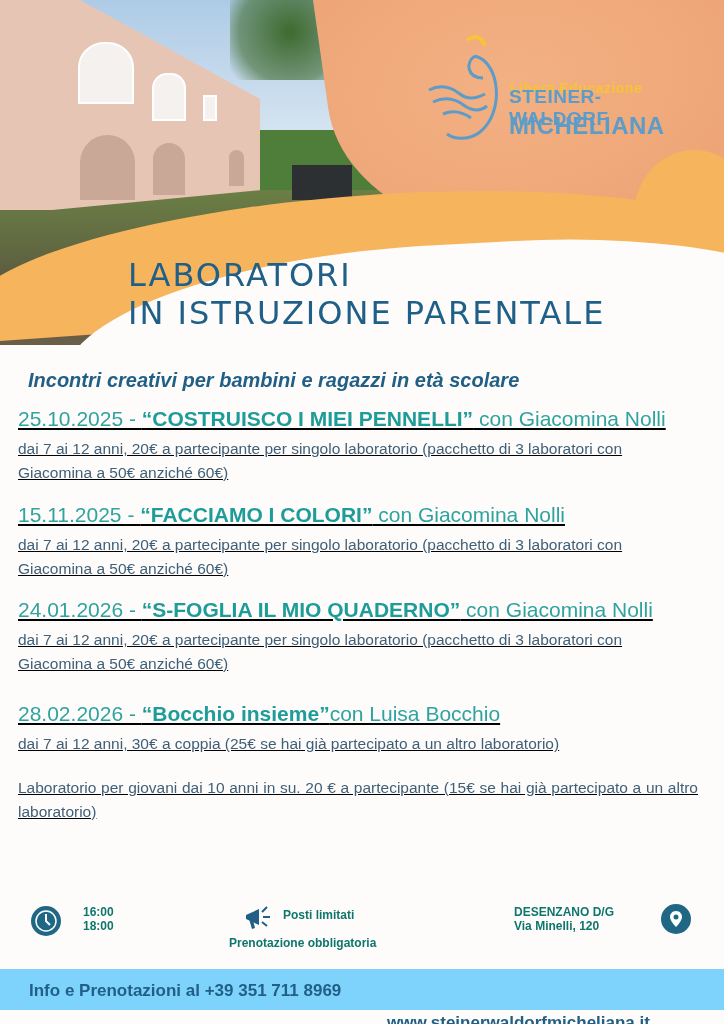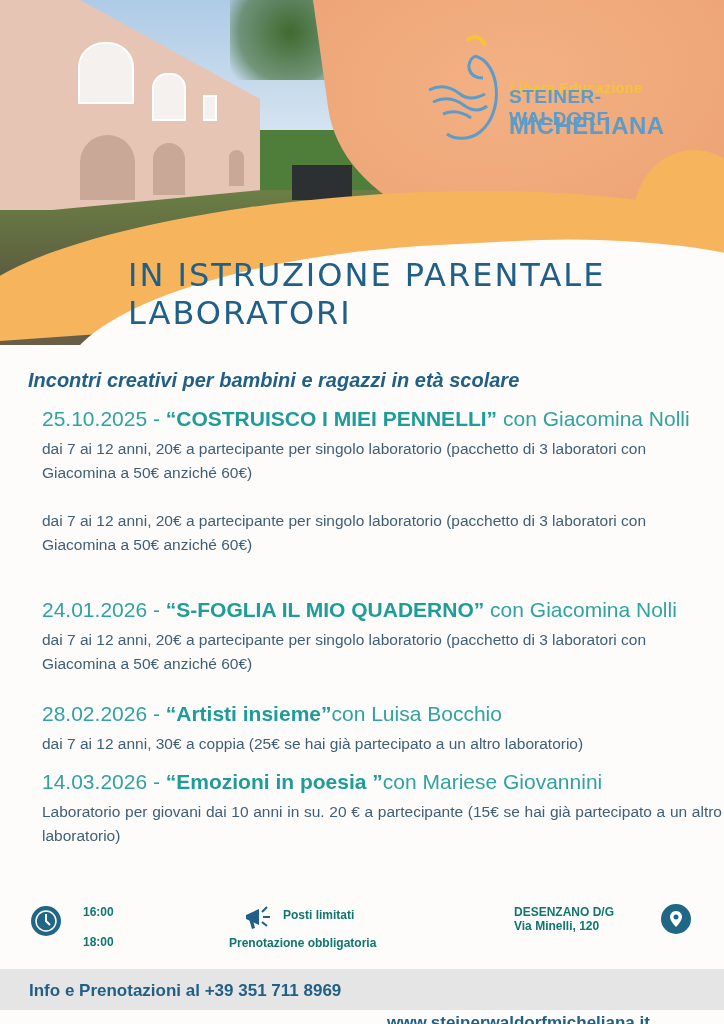--- a/index.html
+++ b/index.html
@@ -17,26 +17,26 @@
   .orange-band { position:absolute; left:-40px; top:195px; width:820px; height:120px; background:#f6b45d; border-radius:50% 50% 0 0 / 80% 80% 0 0; transform:rotate(-4deg); }
   .white-wave { position:absolute; left:60px; top:245px; width:760px; height:200px; background:#fdfcfa; border-radius:50% 40% 0 0 / 60% 40% 0 0; transform:rotate(-3deg); }
   .right-orange { position:absolute; right:-30px; top:150px; width:120px; height:130px; background:#f6b45d; border-radius:50%; }
   .logo { position:absolute; left:425px; top:32px; width:260px; height:120px; }
   .logo .sub { position:absolute; left:85px; top:48px; font-size:14px; font-weight:bold; color:#f6c33b; letter-spacing:0.5px; }
   .logo .l1 { position:absolute; left:84px; top:54px; font-size:19px; font-weight:bold; color:#5d9cc9; letter-spacing:0.5px; }
   .logo .l2 { position:absolute; left:84px; top:80px; font-size:24px; font-weight:bold; color:#5d9cc9; letter-spacing:0.5px; }
   .logo svg { position:absolute; left:0; top:0; }
   .title { position:absolute; left:128px; top:256px; color:#1f5f88; font-family:"DejaVu Sans", sans-serif; font-size:32px; line-height:38px; letter-spacing:2px; font-weight:normal; }
   .subtitle { position:absolute; left:28px; top:369px; font-size:20px; font-weight:bold; color:#215f86;font-style:italic; }
-  .event { position:absolute; left:42px; width:680px; }
+  .event { position:absolute; left:18px; width:680px;text-decoration:underline; }
   .event .head { font-size:21px; color:#2fa3a0; white-space:nowrap; }
   .event .head b { color:#1e9c99; }
   .event .desc { font-size:15.5px; color:#3f5f78; line-height:24px; margin-top:6px; }
   .info { position:absolute; top:905px; font-weight:bold; color:#0f766e; font-size:12px; }
-  .footer { position:absolute; left:0; top:969px; width:724px; height:41px; background:#e5e5e5; }
+  .footer { position:absolute; left:0; top:969px; width:724px; height:41px; background:#7dd3fc; }
   .footer span { position:absolute; top:12px; font-weight:bold; font-size:17px; color:#215f86; }
   .icon-circle { position:absolute; width:30px; height:30px; border-radius:50%; background:#1f6784; }
 </style>
 </head>
 <body>
 
 <div class="photo">
   <div class="sky"></div>
   <div class="tree"></div>
   <div class="hedge"></div>
@@ -62,59 +62,59 @@
     <path d="M50 24 C75 30 80 80 55 100 C45 108 30 108 22 102" stroke="#5d9cc9" stroke-width="3" fill="none"></path>
     <path d="M50 24 C40 30 42 46 58 46" stroke="#5d9cc9" stroke-width="3" fill="none"></path>
     <path d="M4 58 Q20 50 35 62 Q45 70 60 62 M8 70 Q25 62 40 74 Q52 82 62 74 M18 82 Q32 76 46 86" stroke="#5d9cc9" stroke-width="3" fill="none"></path>
   </svg>
   <div class="sub">Libera Educazione</div>
   <div class="l1">STEINER-WALDORF</div>
   <div class="l2">MICHELIANA</div>
 </div>
 
 <div class="title">
+  <div>LABORATORI</div>
   <div>IN ISTRUZIONE PARENTALE</div>
-  <div>LABORATORI</div>
 </div>
 
 <div class="subtitle">Incontri creativi per bambini e ragazzi in età scolare</div>
 
 <div class="event" style="top:407px;">
   <div class="head"><span>25.10.2025 - </span><b>“COSTRUISCO I MIEI PENNELLI”</b><span> con Giacomina Nolli</span></div>
   <div class="desc">dai 7 ai 12 anni, 20€ a partecipante per singolo laboratorio (pacchetto di 3 laboratori con Giacomina a 50€ anziché 60€)</div>
 </div>
 
 <div class="event" style="top:503px;">
+  <div class="head"><span>15.11.2025 - </span><b>“FACCIAMO I COLORI”</b><span> con Giacomina Nolli</span></div>
   <div class="desc">dai 7 ai 12 anni, 20€ a partecipante per singolo laboratorio (pacchetto di 3 laboratori con Giacomina a 50€ anziché 60€)</div>
 </div>
 
 <div class="event" style="top:598px;">
   <div class="head"><span>24.01.2026 - </span><b>“S-FOGLIA IL MIO QUADERNO”</b><span> con Giacomina Nolli</span></div>
   <div class="desc">dai 7 ai 12 anni, 20€ a partecipante per singolo laboratorio (pacchetto di 3 laboratori con Giacomina a 50€ anziché 60€)</div>
 </div>
 
 <div class="event" style="top:702px;">
-  <div class="head"><span>28.02.2026 - </span><b>“Artisti insieme”</b><span>con Luisa Bocchio</span></div>
+  <div class="head"><span>28.02.2026 - </span><b>“Bocchio insieme”</b><span>con Luisa Bocchio</span></div>
   <div class="desc">dai 7 ai 12 anni, 30€ a coppia (25€ se hai già partecipato a un altro laboratorio)</div>
 </div>
 
 <div class="event" style="top:770px;">
-  <div class="head"><span>14.03.2026 - </span><b>“Emozioni in poesia ”</b><span>con Mariese Giovannini</span></div>
   <div class="desc" style="text-align:justify;">Laboratorio per giovani dai 10 anni in su. 20 € a partecipante (15€ se hai già partecipato a un altro laboratorio)</div>
 </div>
 
 <div class="icon-circle" style="left:31px;top:906px;">
   <svg width="30" height="30" viewBox="0 0 30 30">
       <circle cx="15" cy="15" r="10" fill="none" stroke="#fff" stroke-width="1.5"></circle>
       <path d="M15 8 V15 L19 19" stroke="#fff" stroke-width="2" fill="none"></path>
     </svg>
 </div>
 <div class="info" style="left:83px;">
   <div>16:00</div>
-  <div style="margin-top:16px;">18:00</div>
+  <div style="margin-top:0;">18:00</div>
 </div>
 
 <div style="position:absolute;left:243px;top:903px;">
   <svg width="30" height="30" viewBox="0 0 30 30">
       <path d="M3 12 L16 6 L16 22 L3 16 Z" fill="#215f86"></path>
       <path d="M6 16 L9 26 L12 25 L10 17 Z" fill="#215f86"></path>
       <path d="M19 9 L24 4 M20 14 L27 14 M19 19 L24 23" stroke="#215f86" stroke-width="2"></path>
     </svg>
 </div>
 <div class="info" style="left:283px;top:908px;">Posti limitati</div>

